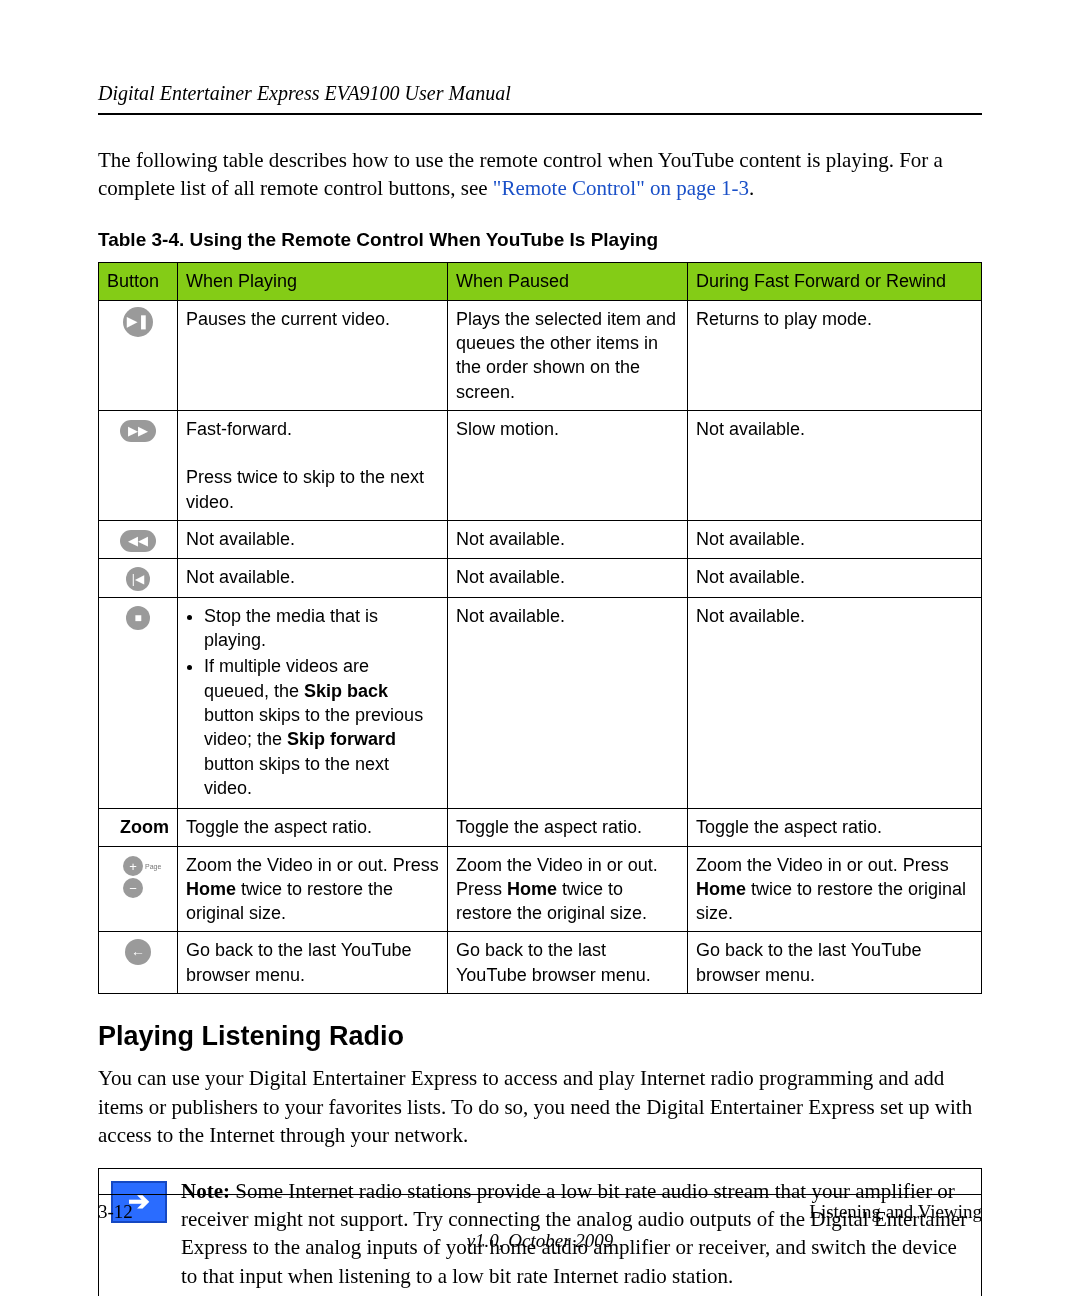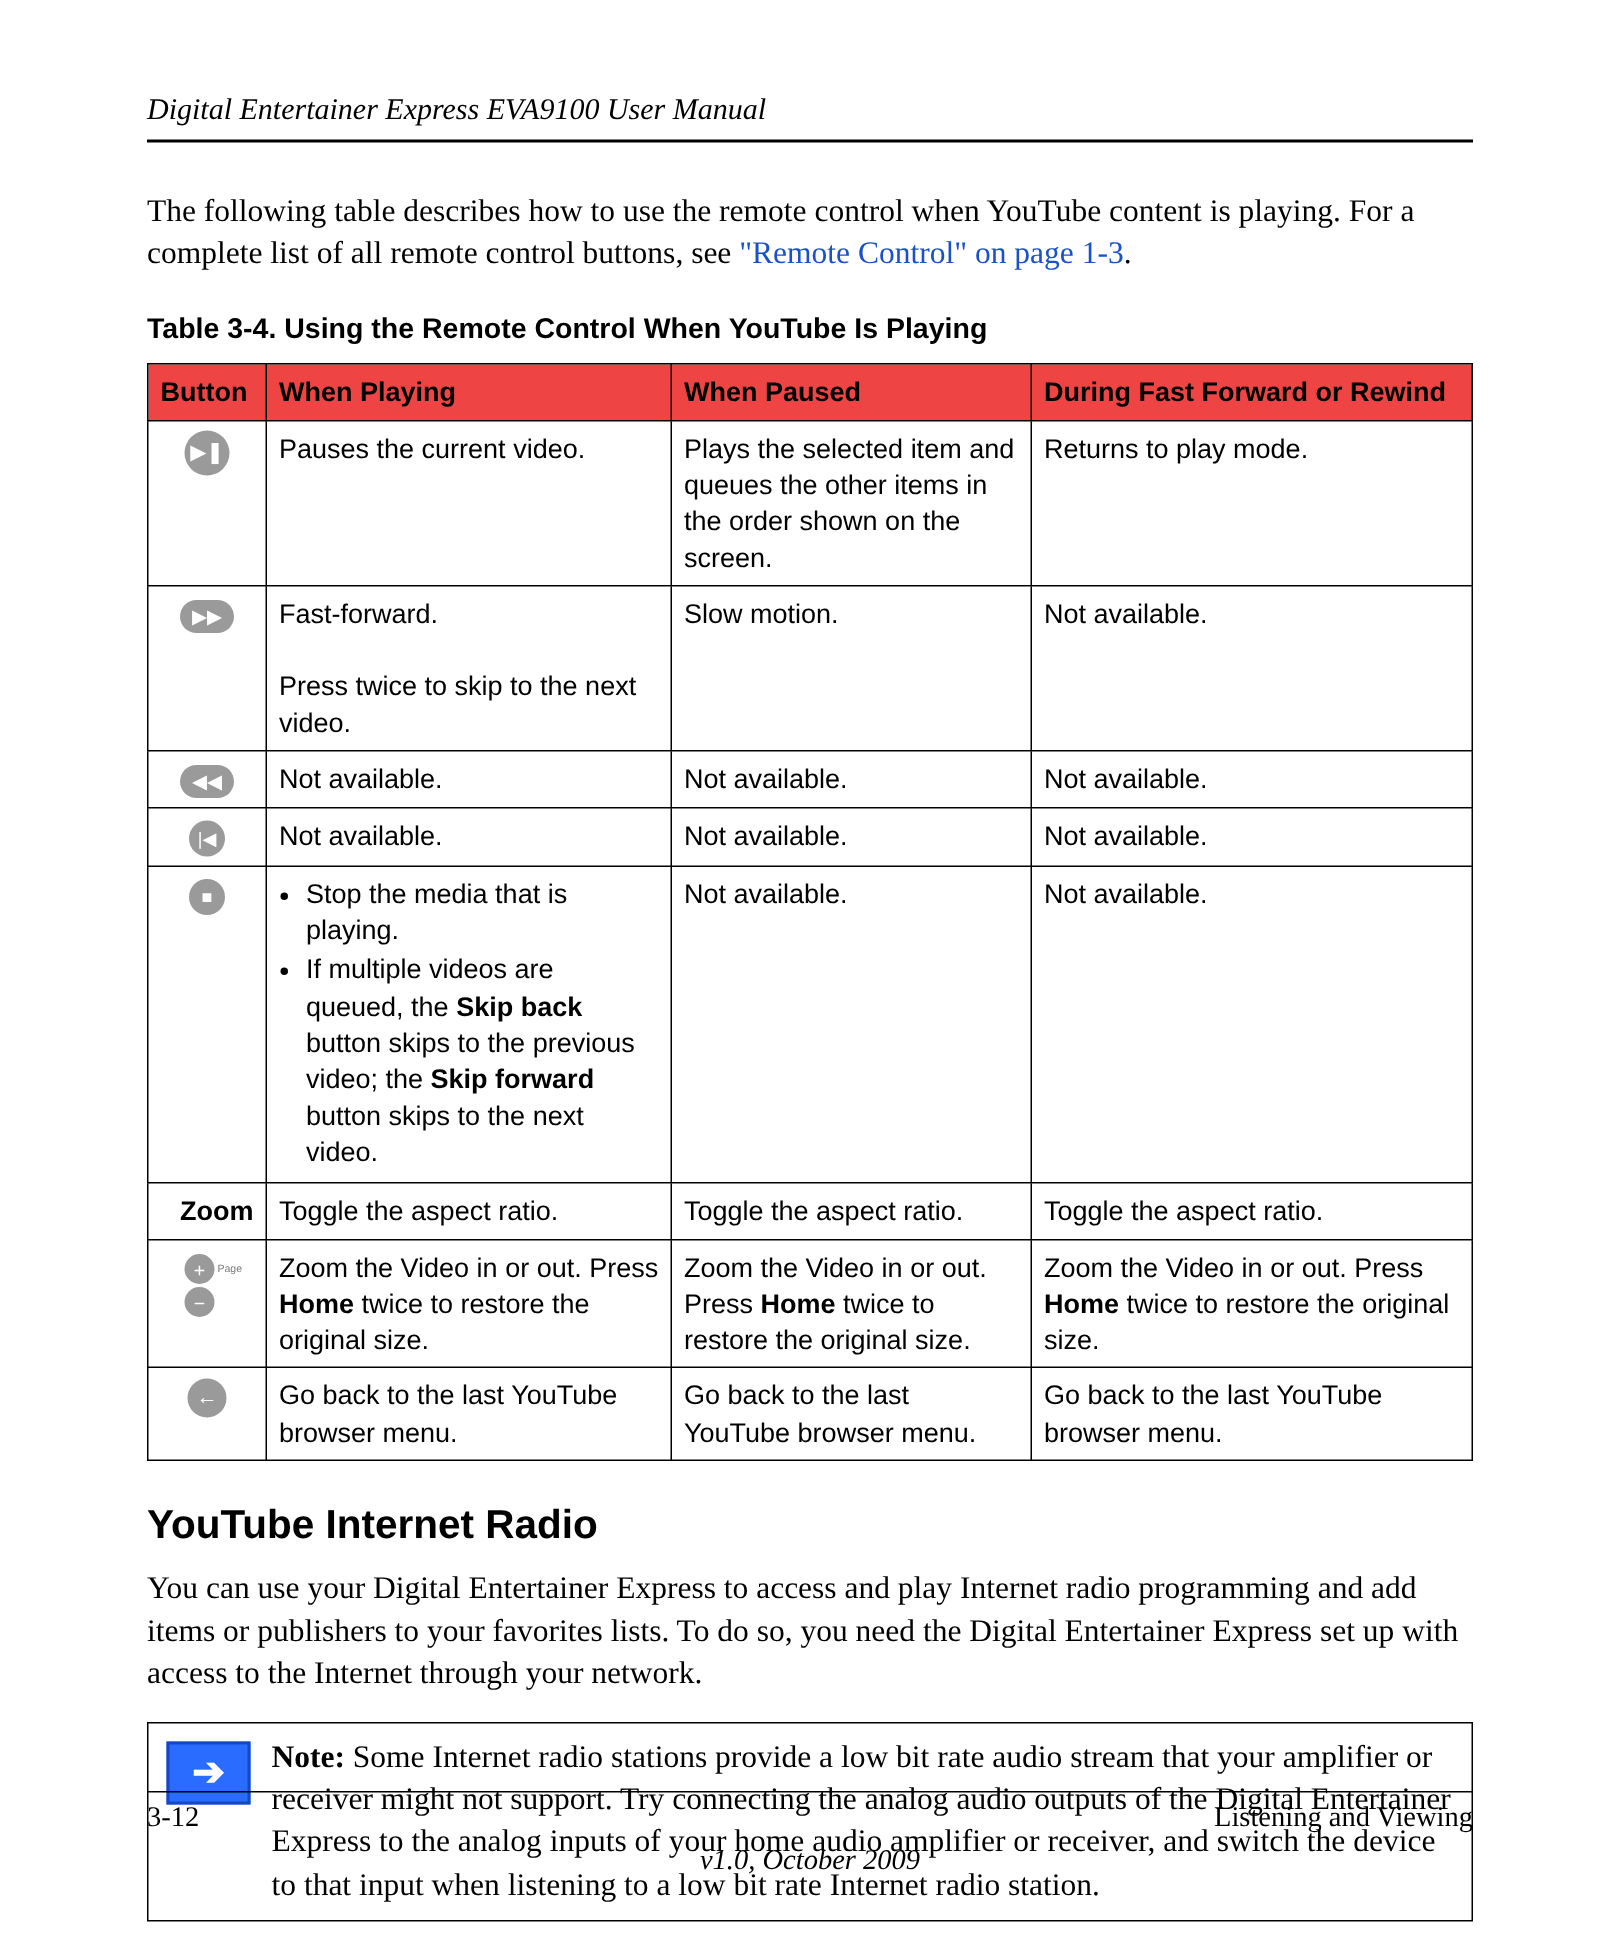--- a/index.html
+++ b/index.html
@@ -6,21 +6,21 @@
     margin: 0;
     padding: 0;
     background: #fff;
     font-family: "Times New Roman", Times, serif;
     color: #000;
   }
   .page {
     width: 1080px;
     height: 1296px;
     box-sizing: border-box;
-    padding: 60px 98px 40px 98px;
+    padding: 80px 98px 40px 98px;
     position: relative;
     font-size: 21px;
     line-height: 1.35;
   }
   .header-line {
     font-style: italic;
     font-size: 20px;
     padding-bottom: 6px;
     border-bottom: 2px solid #000;
     margin-bottom: 28px;
@@ -42,22 +42,22 @@
     font-family: Arial, Helvetica, sans-serif;
     font-size: 18px;
   }
   table.remote th, table.remote td {
     border: 1px solid #000;
     padding: 6px 8px;
     vertical-align: top;
     text-align: left;
   }
   table.remote th {
-    background: #ef4444;
-    font-weight: bold;
+    background: #84cc16;
+    font-weight: normal;
   }
   table.remote td.btn-cell { width: 62px; text-align: center; vertical-align: top; }
   table.remote col.c-btn { width: 70px; }
   table.remote col.c-play { width: 270px; }
   table.remote col.c-pause { width: 240px; }
   table.remote col.c-ff { width: auto; }
 
   .icon-wrap { display:inline-block; }
   .icon-circle {
     display:inline-flex; align-items:center; justify-content:center;
@@ -233,21 +233,21 @@
         <td class="btn-cell">
           <span class="icon-wrap"><span class="icon-circle" style="width:26px;height:26px;">←</span></span>
         </td>
         <td>Go back to the last YouTube browser menu.</td>
         <td>Go back to the last YouTube browser menu.</td>
         <td>Go back to the last YouTube browser menu.</td>
       </tr>
     </tbody>
   </table>
 
-  <div class="section-h2">YouTube Internet Radio</div>
+  <div class="section-h2">Playing Listening Radio</div>
   <div>You can use your Digital Entertainer Express to access and play Internet radio programming and add items or publishers to your favorites lists. To do so, you need the Digital Entertainer Express set up with access to the Internet through your network.</div>
 
   <div class="note-box">
     <div class="note-icon">➔</div>
     <div class="note-text">
       <span class="note-label">Note:</span><span> Some Internet radio stations provide a low bit rate audio stream that your amplifier or receiver might not support. Try connecting the analog audio outputs of the Digital Entertainer Express to the analog inputs of your home audio amplifier or receiver, and switch the device to that input when listening to a low bit rate Internet radio station.</span>
     </div>
   </div>
 
   <div class="footer">

